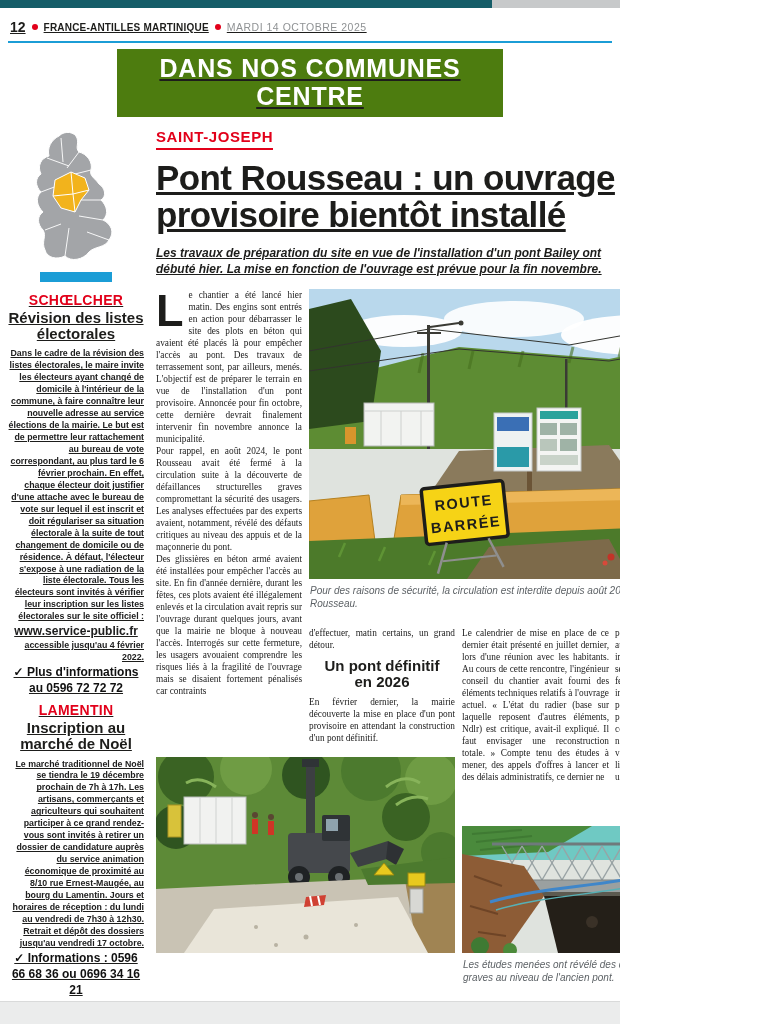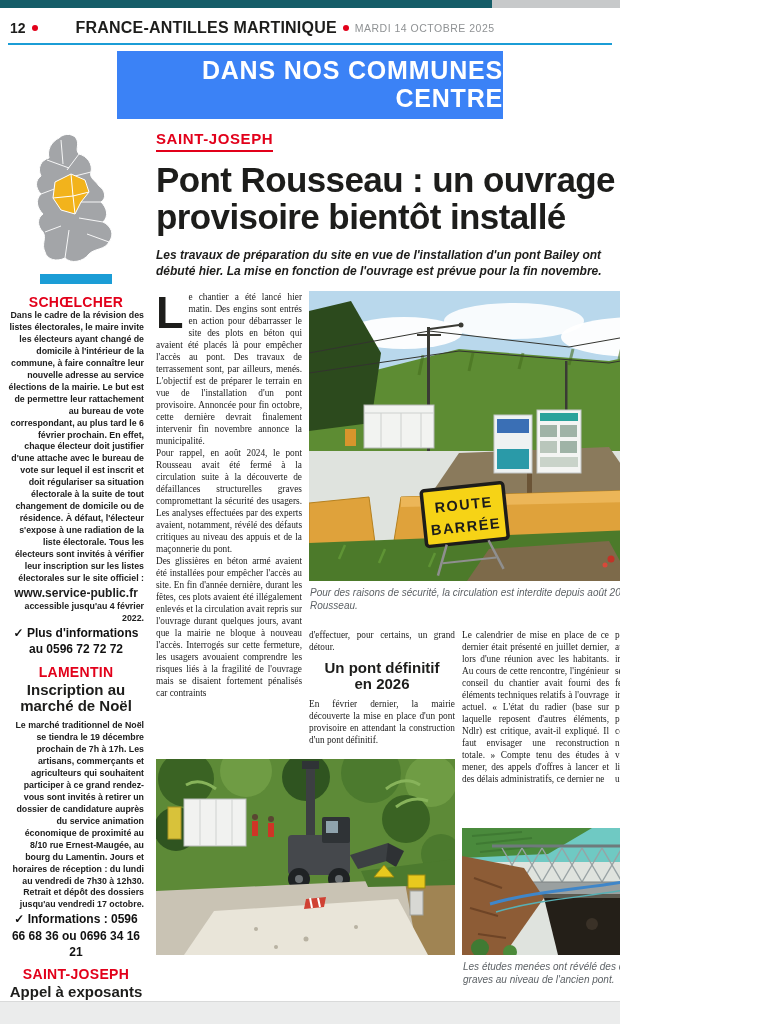--- a/index.html
+++ b/index.html
@@ -1,30 +1,30 @@
 <!DOCTYPE html>
 <html lang="fr"><head>
 <meta charset="utf-8">
 <style>
   html,body{margin:0;padding:0;background:#fff;}
   .page{position:relative;width:620px;height:1024px;background:#fff;overflow:hidden;
-        font-family:"Liberation Sans",sans-serif;color:#1d1d1b;}
+        font-family:"Liberation Sans",sans-serif;color:#1d1d1b;text-decoration:underline;}
   
   .topbar{display:flex;height:8px;}
   .topbar-dark{width:492px;background:#155d68;}
   .topbar-light{flex:1;background:#c7c9ca;}
   
   .pageheader{display:flex;align-items:center;gap:6px;padding:11px 10px 5px 10px;}
   .pagenum{font-weight:700;font-size:14px;}
-  .masthead{font-weight:700;font-size:16px;letter-spacing:.2px;margin-left:32px;}
+  .masthead{font-weight:700;font-size:10px;letter-spacing:.2px;}
   .pagedate{font-size:10.5px;color:#8f9294;letter-spacing:.5px;}
   .dot{width:6px;height:6px;border-radius:50%;background:#e2001a;flex:none;}
   .rule{height:2px;background:#1b9dd6;margin:1px 8px 0 8px;}
   
-  .banner{width:386px;margin:6px auto 0 auto;background:#3b82f6;color:#fff;text-align:right;
+  .banner{width:386px;margin:6px auto 0 auto;background:#4d7c0f;color:#fff;text-align:center;
           font-weight:700;font-size:25px;line-height:1.12;padding:5px 0 7px 0;letter-spacing:.8px;}
   
   .content{display:flex;padding:9px 2px 0 8px;}
   .sidebar{width:136px;flex:none;text-align:center;}
   .article{flex:1;padding-left:12px;}
   
   .map-wrap{margin:2px auto 2px auto;width:118px;height:142px;}
   .bluebar{width:72px;height:10px;background:#1b9dd6;margin:2px auto 10px auto;}
   .commune{color:#e2001a;font-size:14px;font-weight:700;letter-spacing:.3px;margin-top:6px;}
   .sb-title{font-size:15px;font-weight:700;line-height:1.08;color:#1d1d1b;margin:2px 0 6px 0;}
@@ -95,20 +95,21 @@
           <path d="M 42,8 C 48,2 58,4 60,10 C 62,16 58,20 62,24 C 70,26 76,34 74,42 C 72,48 78,50 82,56 C 88,60 90,68 84,72 C 90,78 92,86 86,92 C 94,96 98,104 92,112 C 88,120 78,118 72,124 C 66,132 54,134 48,128 C 40,132 30,130 28,122 C 24,114 30,108 26,102 C 20,96 20,88 26,84 C 20,78 18,70 24,64 C 18,58 18,50 24,46 C 20,38 24,30 32,28 C 30,20 34,12 42,8 Z" fill="#a3a5a8" stroke="#ffffff" stroke-width="1"></path>
           <path d="M 30,30 L 52,38 M 44,10 L 46,34 M 62,24 L 50,40 M 24,64 L 40,58 M 84,72 L 64,72 M 86,92 L 62,88 M 48,128 L 52,100 M 28,102 L 44,96 M 74,42 L 58,46 M 92,112 L 70,104" fill="none" stroke="#ffffff" stroke-width="1" opacity="0.9"></path>
           <path d="M 38,52 L 54,44 L 68,50 L 72,62 L 64,72 L 58,84 L 44,80 L 36,68 Z" fill="#f2b31c" stroke="#ffffff" stroke-width="1"></path>
           <path d="M 54,44 L 56,66 L 58,84 M 36,68 L 56,66 L 72,62" fill="none" stroke="#ffffff" stroke-width="1"></path>
         </svg>
       </div>
       <div class="bluebar"></div>
 
       <div>
         <div class="commune">SCHŒLCHER</div>
+        <div class="sb-title">Révision des listes électorales</div>
         <p class="sb-body">Dans le cadre de la révision des listes électorales, le maire invite les électeurs ayant changé de domicile à l'intérieur de la commune, à faire connaître leur nouvelle adresse au service élections de la mairie. Le but est de permettre leur rattachement au bureau de vote correspondant, au plus tard le 6 février prochain. En effet, chaque électeur doit justifier d'une attache avec le bureau de vote sur lequel il est inscrit et doit régulariser sa situation électorale à la suite de tout changement de domicile ou de résidence. À défaut, l'électeur s'expose à une radiation de la liste électorale. Tous les électeurs sont invités à vérifier leur inscription sur les listes électorales sur le site officiel :</p>
         <span class="sb-link">www.service-public.fr</span>
         <p class="sb-body">accessible jusqu'au 4 février 2022.</p>
         <p class="sb-info">✓ Plus d'informations au 0596 72 72 72</p>
       </div>
 
       <div>
         <div class="commune">LAMENTIN</div>
         <div class="sb-title">Inscription au marché de Noël</div>
         <p class="sb-body">Le marché traditionnel de Noël se tiendra le 19 décembre prochain de 7h à 17h. Les artisans, commerçants et agriculteurs qui souhaitent participer à ce grand rendez-vous sont invités à retirer un dossier de candidature auprès du service animation économique de proximité au 8/10 rue Ernest-Maugée, au bourg du Lamentin. Jours et horaires de réception : du lundi au vendredi de 7h30 à 12h30. Retrait et dépôt des dossiers jusqu'au vendredi 17 octobre.</p>
@@ -194,21 +195,21 @@
               <text x="41" y="45" text-anchor="middle" font-family="Liberation Sans, sans-serif" font-size="14.5" font-weight="700" letter-spacing="1.5" fill="#1d1d1b">BARRÉE</text>
               <line x1="20" y1="56" x2="8" y2="86" stroke="#8f8f8f" stroke-width="2.5"></line>
               <line x1="62" y1="56" x2="74" y2="86" stroke="#8f8f8f" stroke-width="2.5"></line>
               <line x1="14" y1="74" x2="68" y2="74" stroke="#8f8f8f" stroke-width="2"></line>
             </g>
           </svg>
         </div>
         <div class="caption" id="cap-main">Pour des raisons de sécurité, la circulation est interdite depuis août 2024 au niveau du pont Rousseau.</div>
 
         <div class="bcol" id="col2">
-          <p>d'effectuer, pour certains, un grand détour.</p>
+          <p>d'effectuer, matin certains, un grand détour.</p>
           <div class="subhead">Un pont définitif en 2026</div>
           <p>En février dernier, la mairie découverte la mise en place d'un pont provisoire en attendant la construction d'un pont définitif.</p>
         </div>
 
         <div class="bcol" id="col3">
           <p>Le calendrier de mise en place de ce dernier était présenté en juillet dernier, lors d'une réunion avec les habitants. Au cours de cette rencontre, l'ingénieur conseil du chantier avait fourni des éléments techniques relatifs à l'ouvrage actuel. « L'état du radier (base sur laquelle reposent d'autres éléments, Ndlr) est critique, avait-il expliqué. Il faut envisager une reconstruction totale. » Compte tenu des études à mener, des appels d'offres à lancer et des délais administratifs, ce dernier ne</p>
         </div>
 
         <div class="bcol" id="col4">
           <p>pourra voir le jour avant 2027. En attendant cette date, il était donc impératif d'assurer une liaison sécurisée pour les riverains. Cela se fera grâce au pont Bailey qui sera installé d'ici quelques semaines. Ce pont métallique sera démontable et pourra être réutilisé ailleurs. Il comprendra deux garde-corps et n'autorisera le passage que d'un seul véhicule à la fois. La vitesse y sera limitée à 20 km/h. Il pourra supporter un poids maximal de 30 tonnes.</p>

